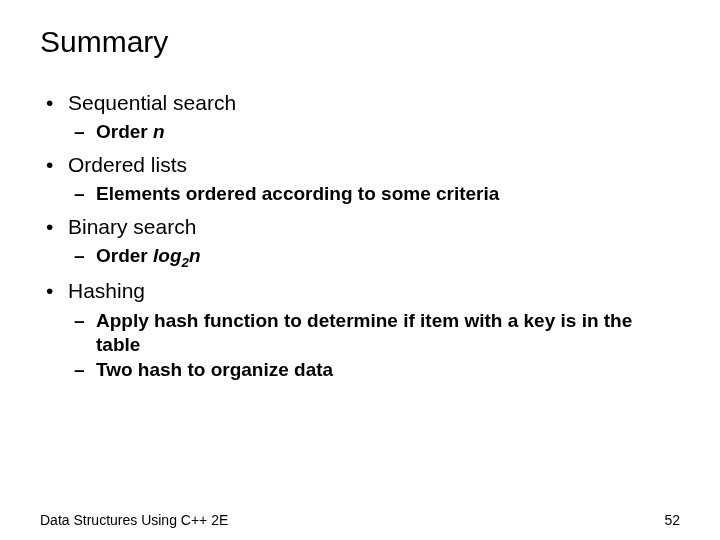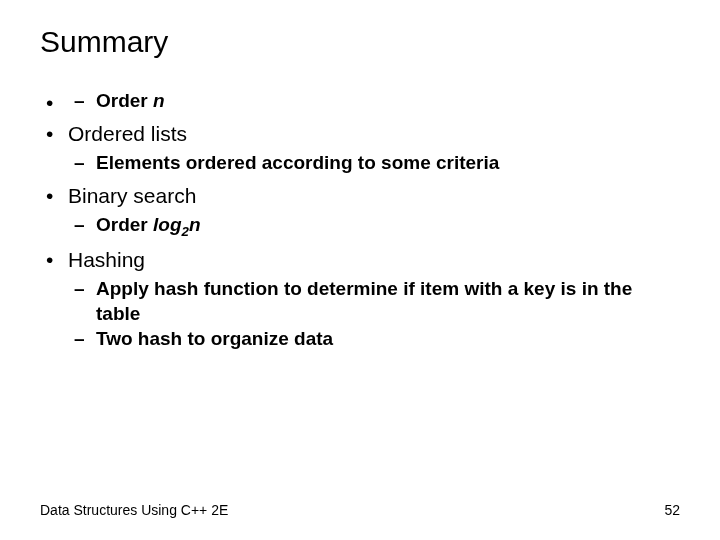--- a/index.html
+++ b/index.html
@@ -48,37 +48,38 @@
   ul.level2 > li::before {
     content: "–";
     position: absolute;
     left: 6px;
     top: 0;
   }
   .italic { font-style: italic; }
   .sub { font-size: 0.7em; vertical-align: sub; font-style: italic; }
   .footer {
     position: absolute;
-    bottom: 22px;
+    bottom: 12px;
     left: 40px;
     right: 40px;
     display: flex;
     justify-content: space-between;
     font-size: 14px;
   }
 </style>
 </head>
 <body>
 
 <div class="slide">
   <h1 class="title">Summary</h1>
 
   <ul class="level1">
 
     <li>
+      <span>Sequential search</span>
       <ul class="level2">
         <li>
           <span>Order </span><span class="italic">n</span>
         </li>
       </ul>
     </li>
 
     <li>
       <span>Ordered lists</span>
       <ul class="level2">

